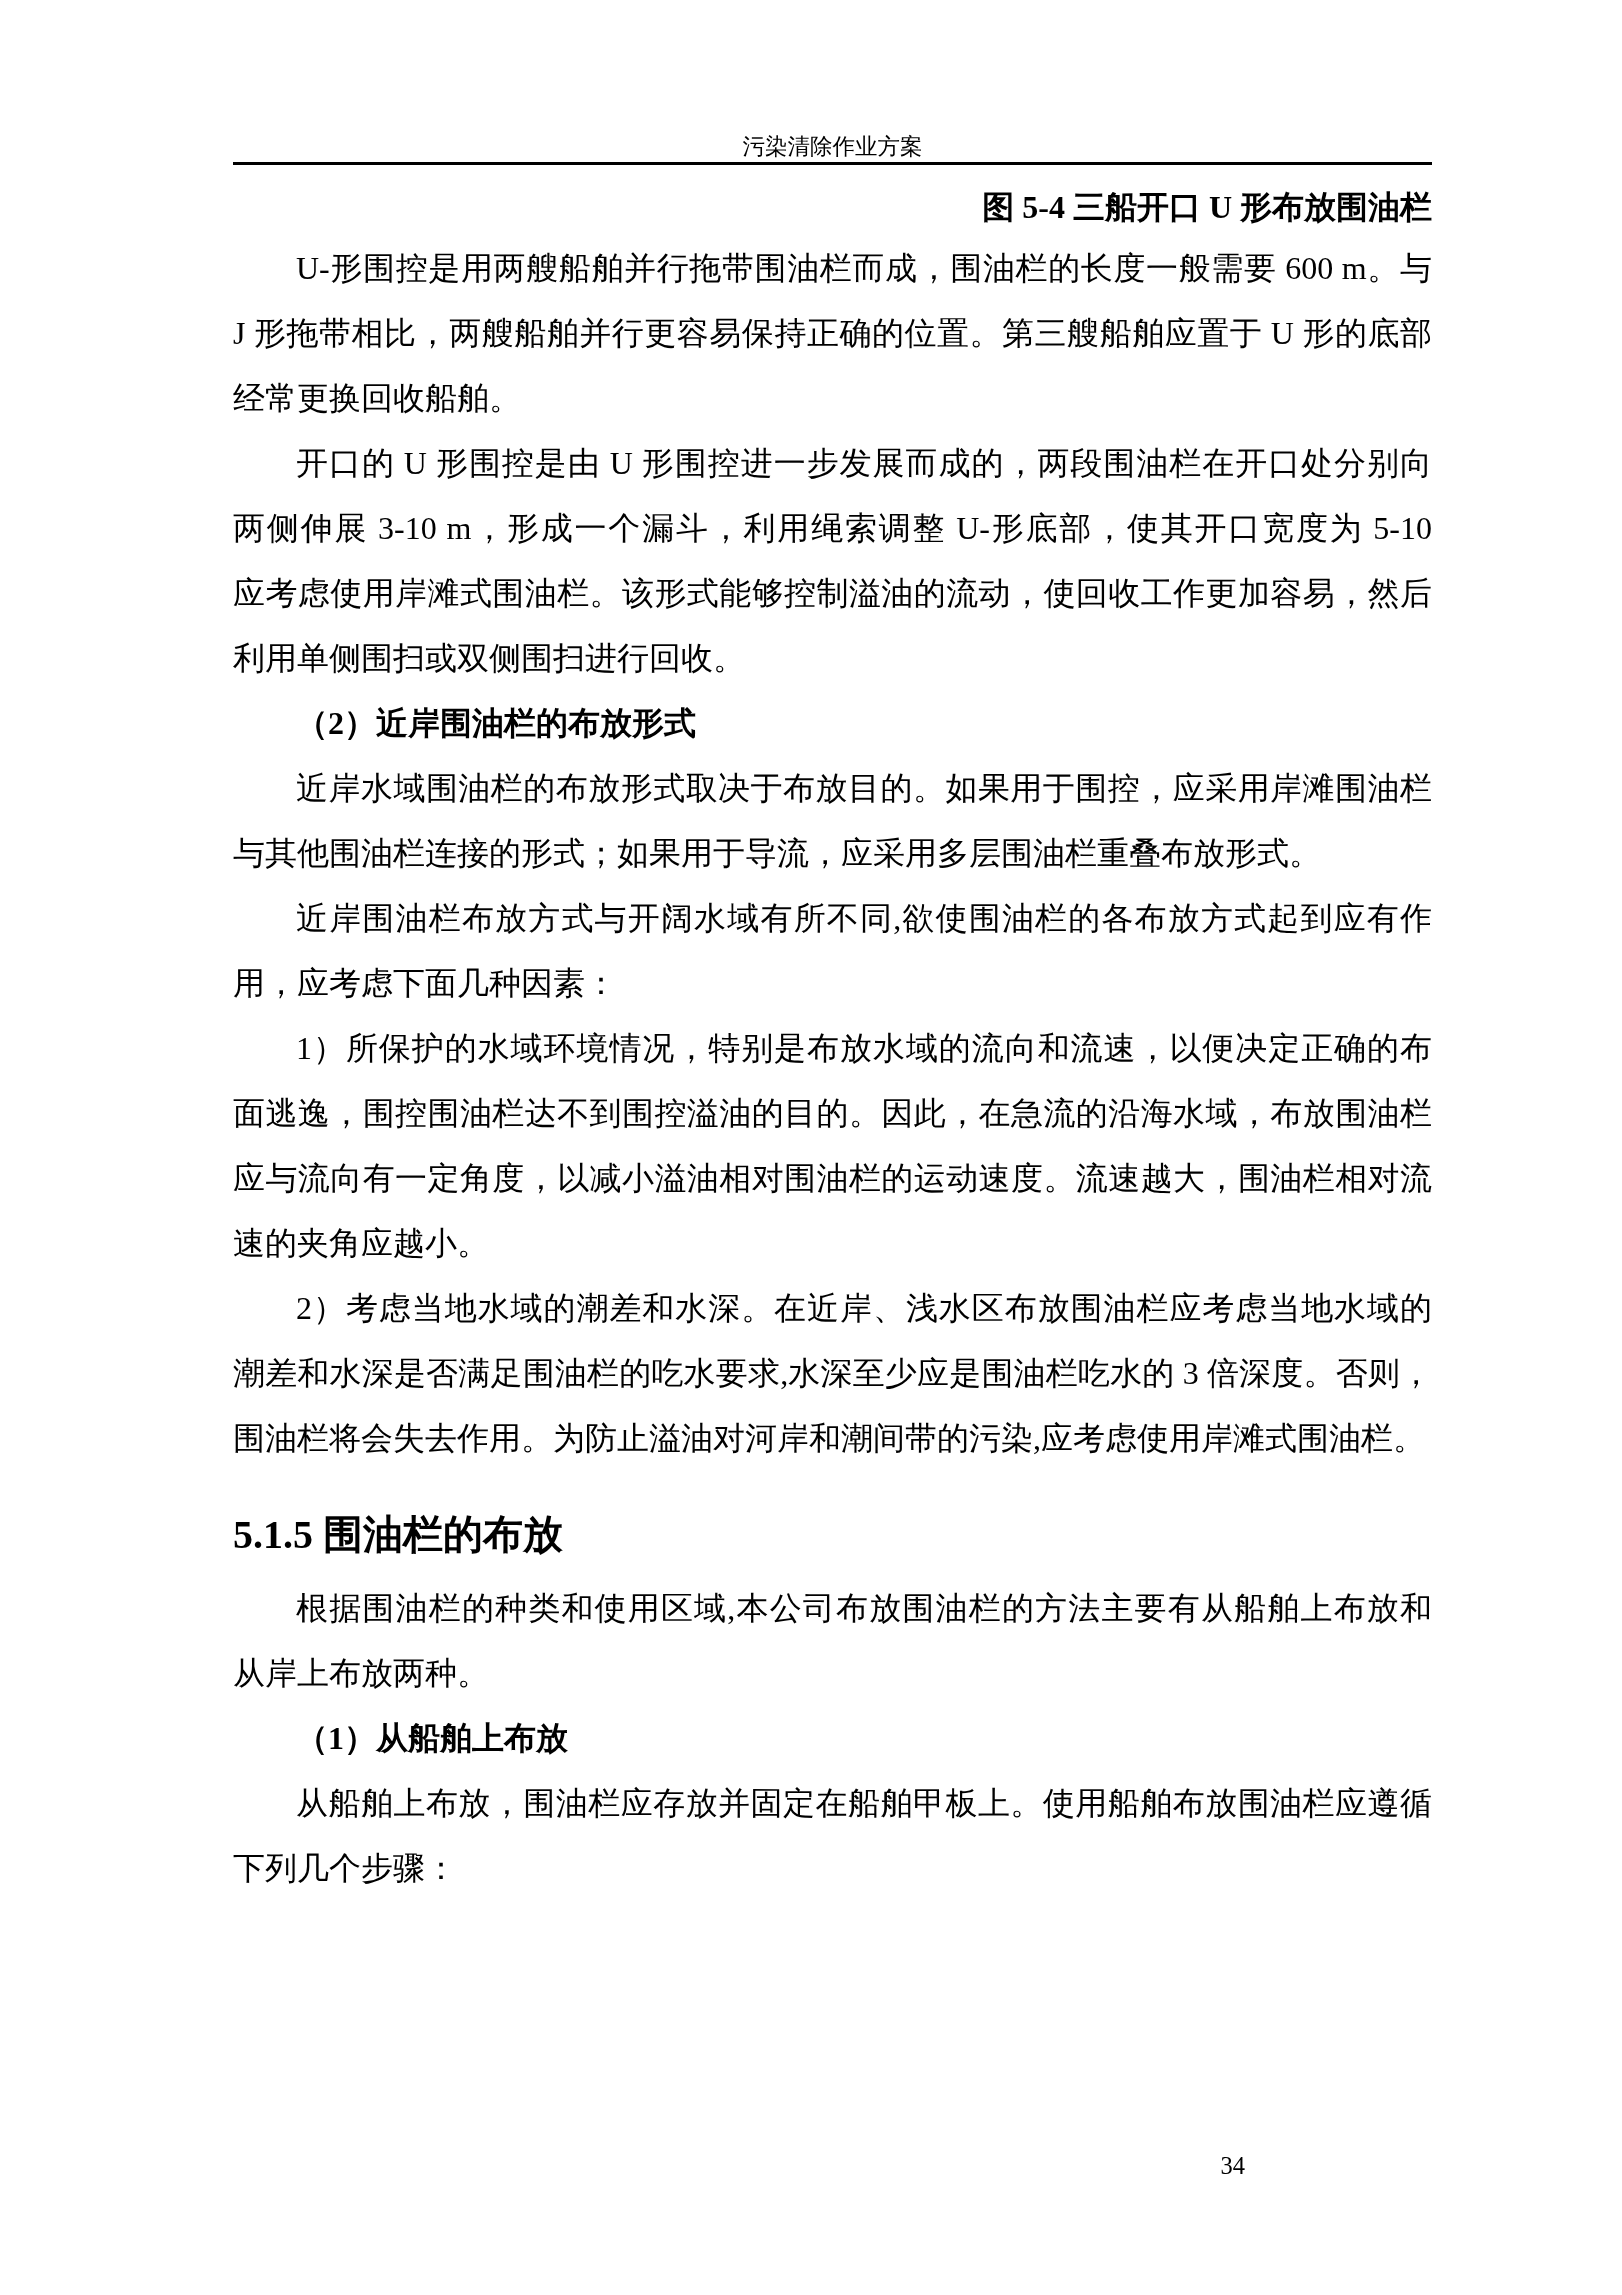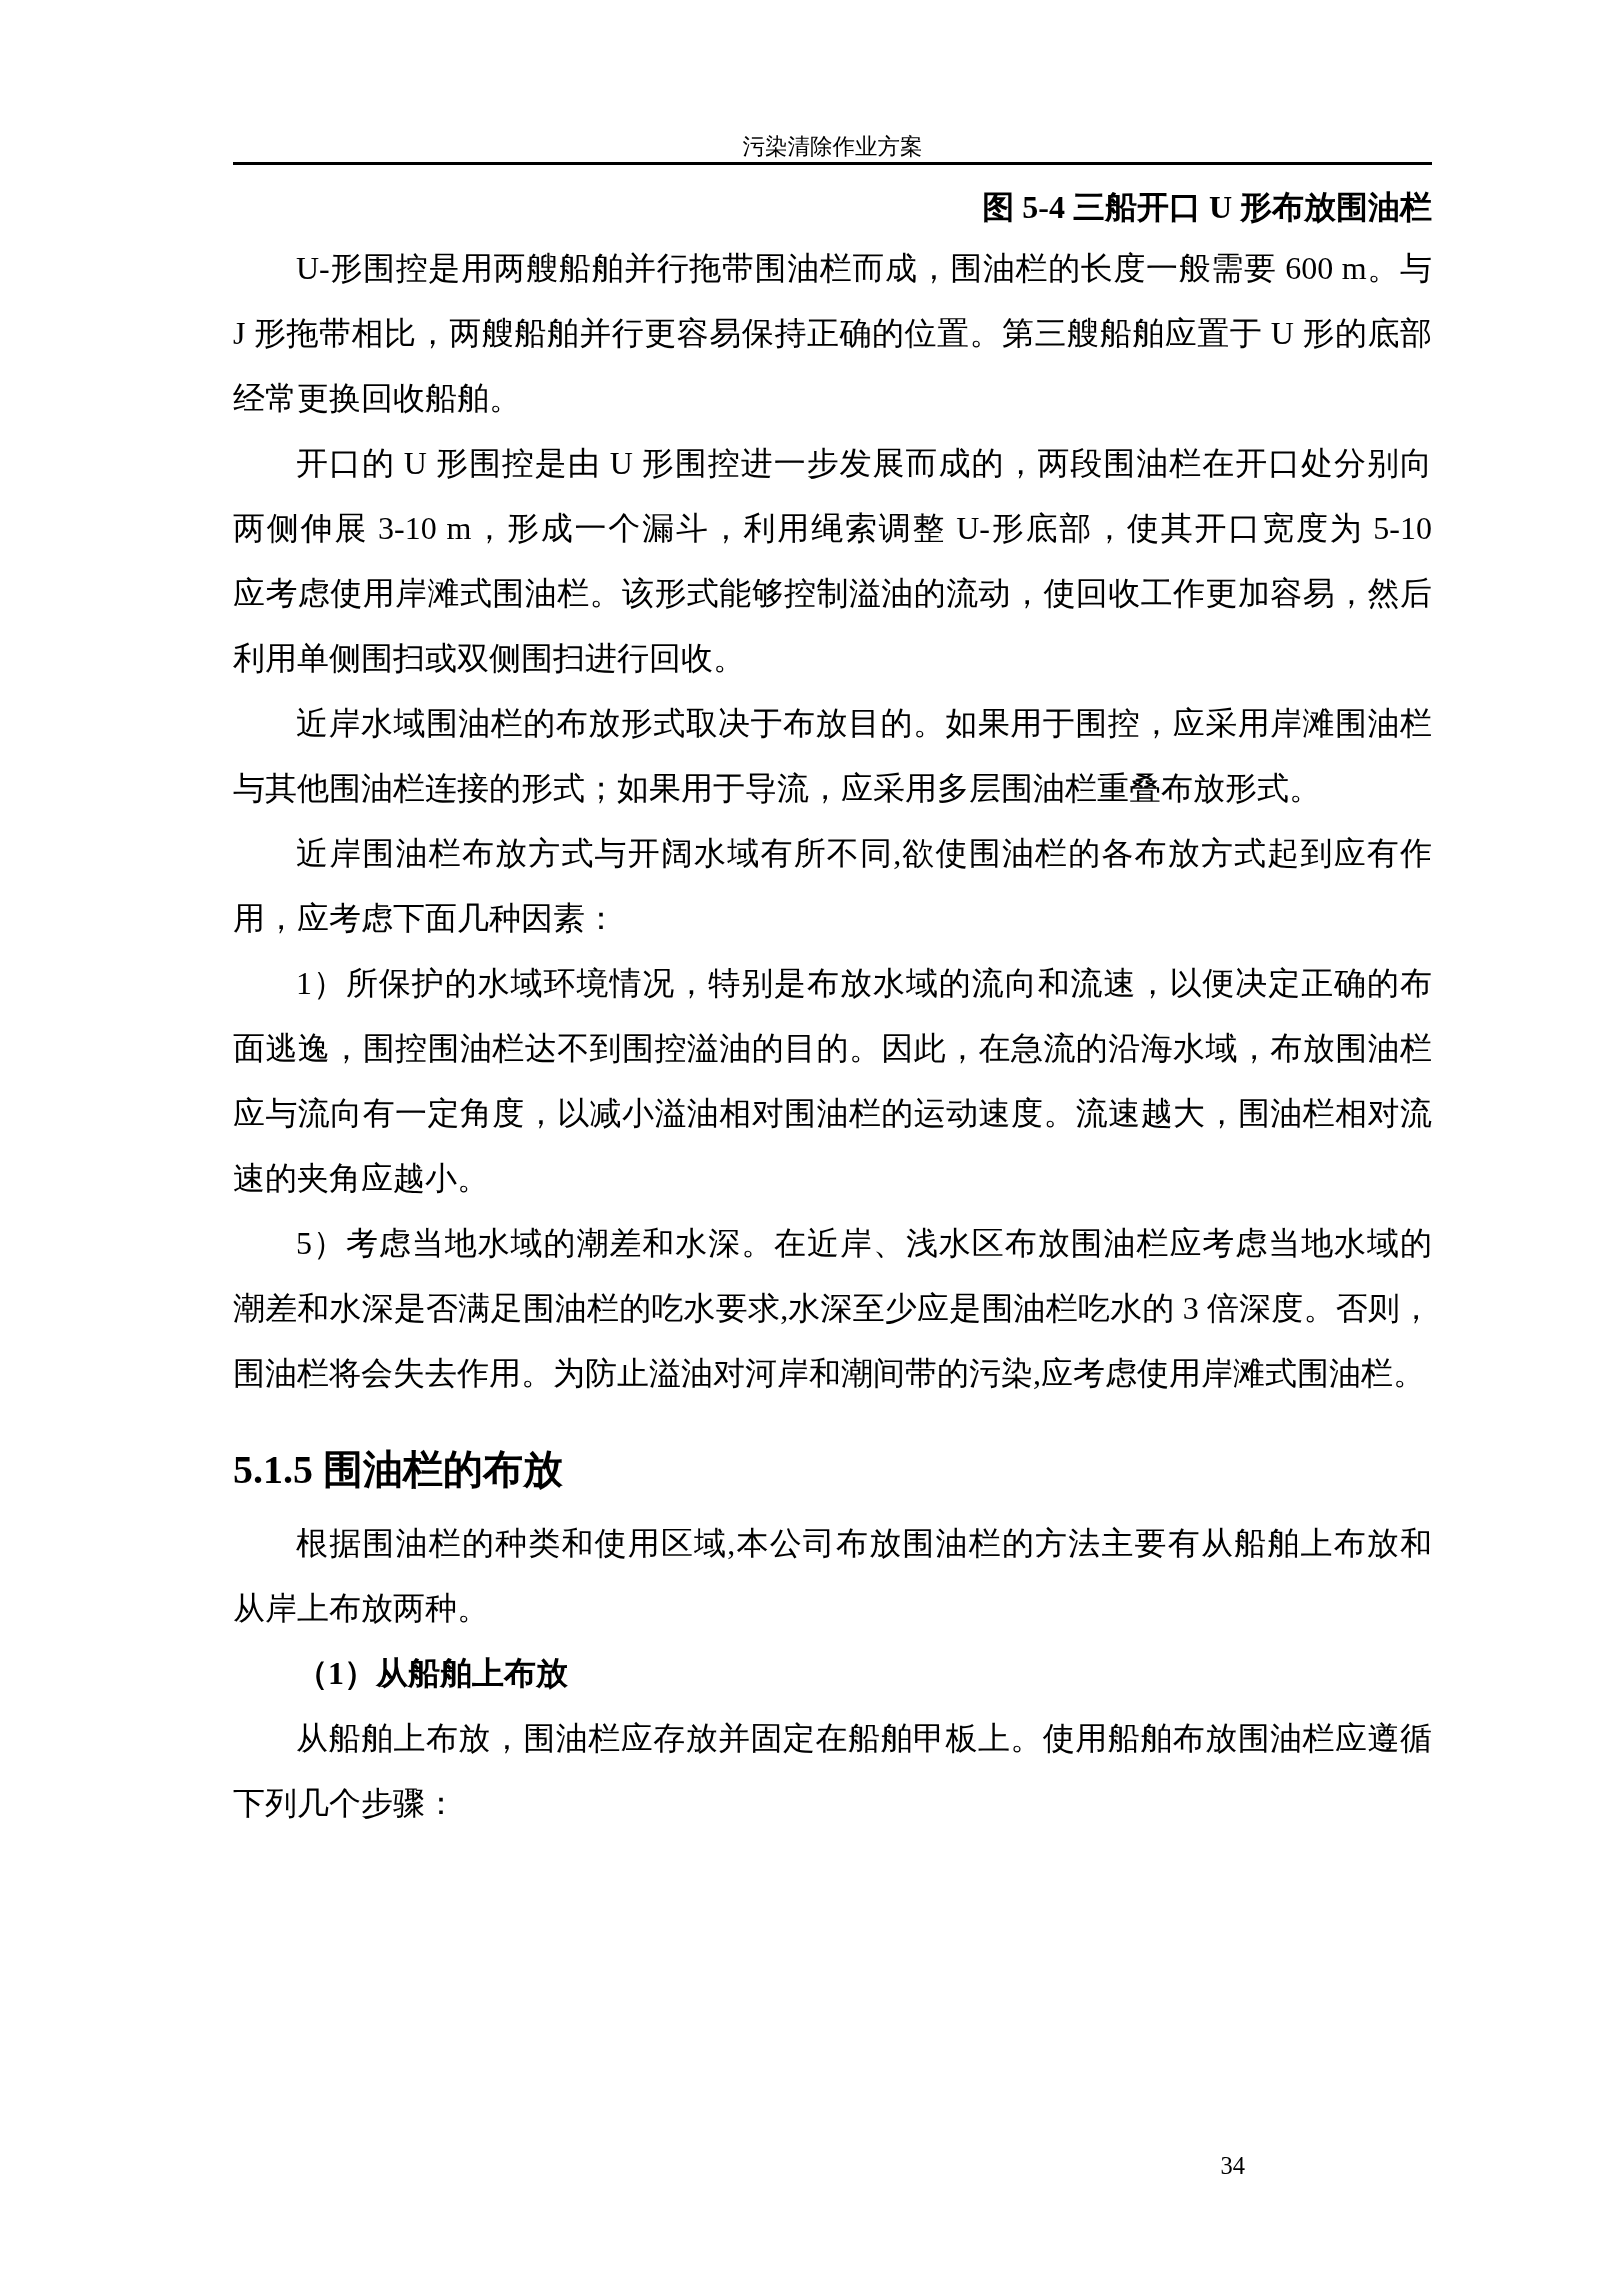--- a/index.html
+++ b/index.html
@@ -97,29 +97,30 @@
   <div class="content" id="doc-body">
     <div class="caption">图 5-4 三船开口 U 形布放围油栏</div>
 
   <div class="line p first">U-形围控是用两艘船舶并行拖带围油栏而成，围油栏的长度一般需要 600 m。与</div>
       <div class="line p">J 形拖带相比，两艘船舶并行更容易保持正确的位置。第三艘船舶应置于 U 形的底部</div>
       <div class="line p last">经常更换回收船舶。</div>
       <div class="line p first">开口的 U 形围控是由 U 形围控进一步发展而成的，两段围油栏在开口处分别向</div>
       <div class="line p">两侧伸展 3-10 m，形成一个漏斗，利用绳索调整 U-形底部，使其开口宽度为 5-10 m，</div>
       <div class="line p">应考虑使用岸滩式围油栏。该形式能够控制溢油的流动，使回收工作更加容易，然后</div>
       <div class="line p last">利用单侧围扫或双侧围扫进行回收。</div>
+      <div class="line h first">（2）近岸围油栏的布放形式</div>
       <div class="line p first">近岸水域围油栏的布放形式取决于布放目的。如果用于围控，应采用岸滩围油栏</div>
       <div class="line p last">与其他围油栏连接的形式；如果用于导流，应采用多层围油栏重叠布放形式。</div>
       <div class="line p first">近岸围油栏布放方式与开阔水域有所不同,欲使围油栏的各布放方式起到应有作</div>
       <div class="line p last">用，应考虑下面几种因素：</div>
       <div class="line p first">1）所保护的水域环境情况，特别是布放水域的流向和流速，以便决定正确的布</div>
       <div class="line p">面逃逸，围控围油栏达不到围控溢油的目的。因此，在急流的沿海水域，布放围油栏</div>
       <div class="line p">应与流向有一定角度，以减小溢油相对围油栏的运动速度。流速越大，围油栏相对流</div>
       <div class="line p last">速的夹角应越小。</div>
-      <div class="line p first">5）考虑当地水域的潮差和水深。在近岸、浅水区布放围油栏应考虑当地水域的</div>
+      <div class="line p first">2）考虑当地水域的潮差和水深。在近岸、浅水区布放围油栏应考虑当地水域的</div>
       <div class="line p">潮差和水深是否满足围油栏的吃水要求,水深至少应是围油栏吃水的 3 倍深度。否则，</div>
       <div class="line p last">围油栏将会失去作用。为防止溢油对河岸和潮间带的污染,应考虑使用岸滩式围油栏。</div>
       <div class="line h2 first">5.1.5 围油栏的布放</div>
       <div class="line p first">根据围油栏的种类和使用区域,本公司布放围油栏的方法主要有从船舶上布放和</div>
       <div class="line p last">从岸上布放两种。</div>
       <div class="line h first">（1）从船舶上布放</div>
       <div class="line p first">从船舶上布放，围油栏应存放并固定在船舶甲板上。使用船舶布放围油栏应遵循</div>
       <div class="line p last">下列几个步骤：</div>
     </div>
 

